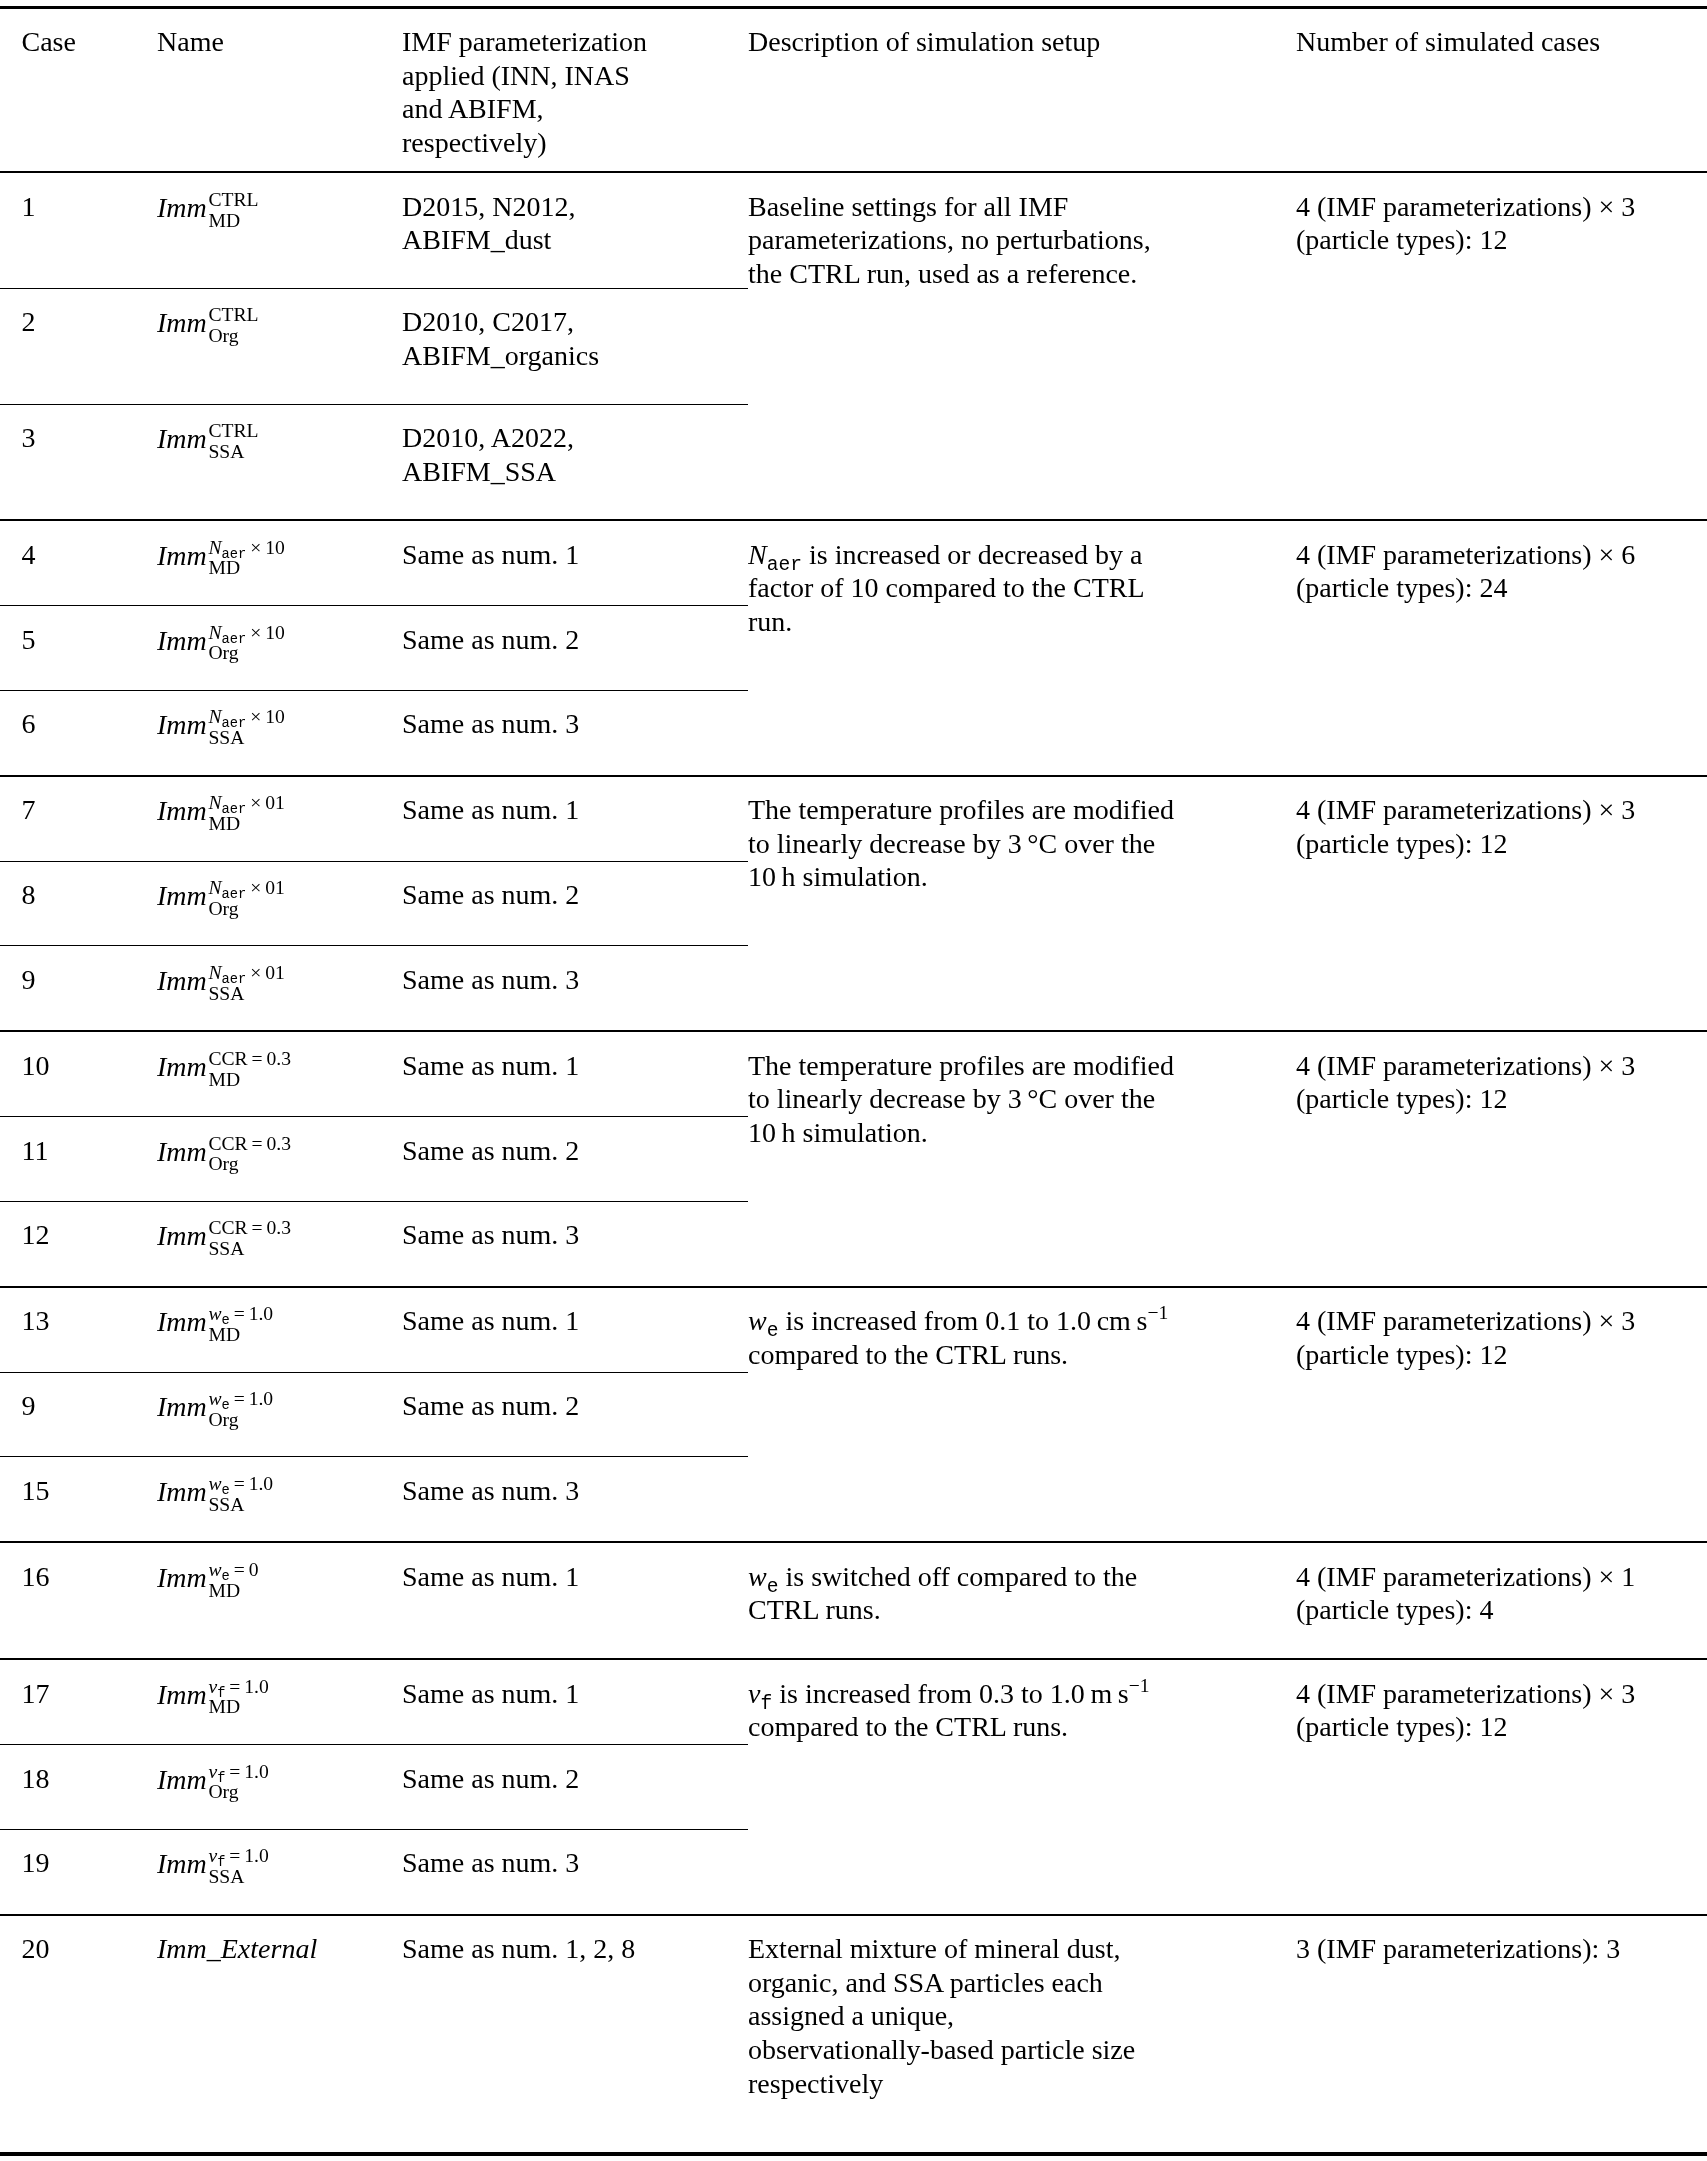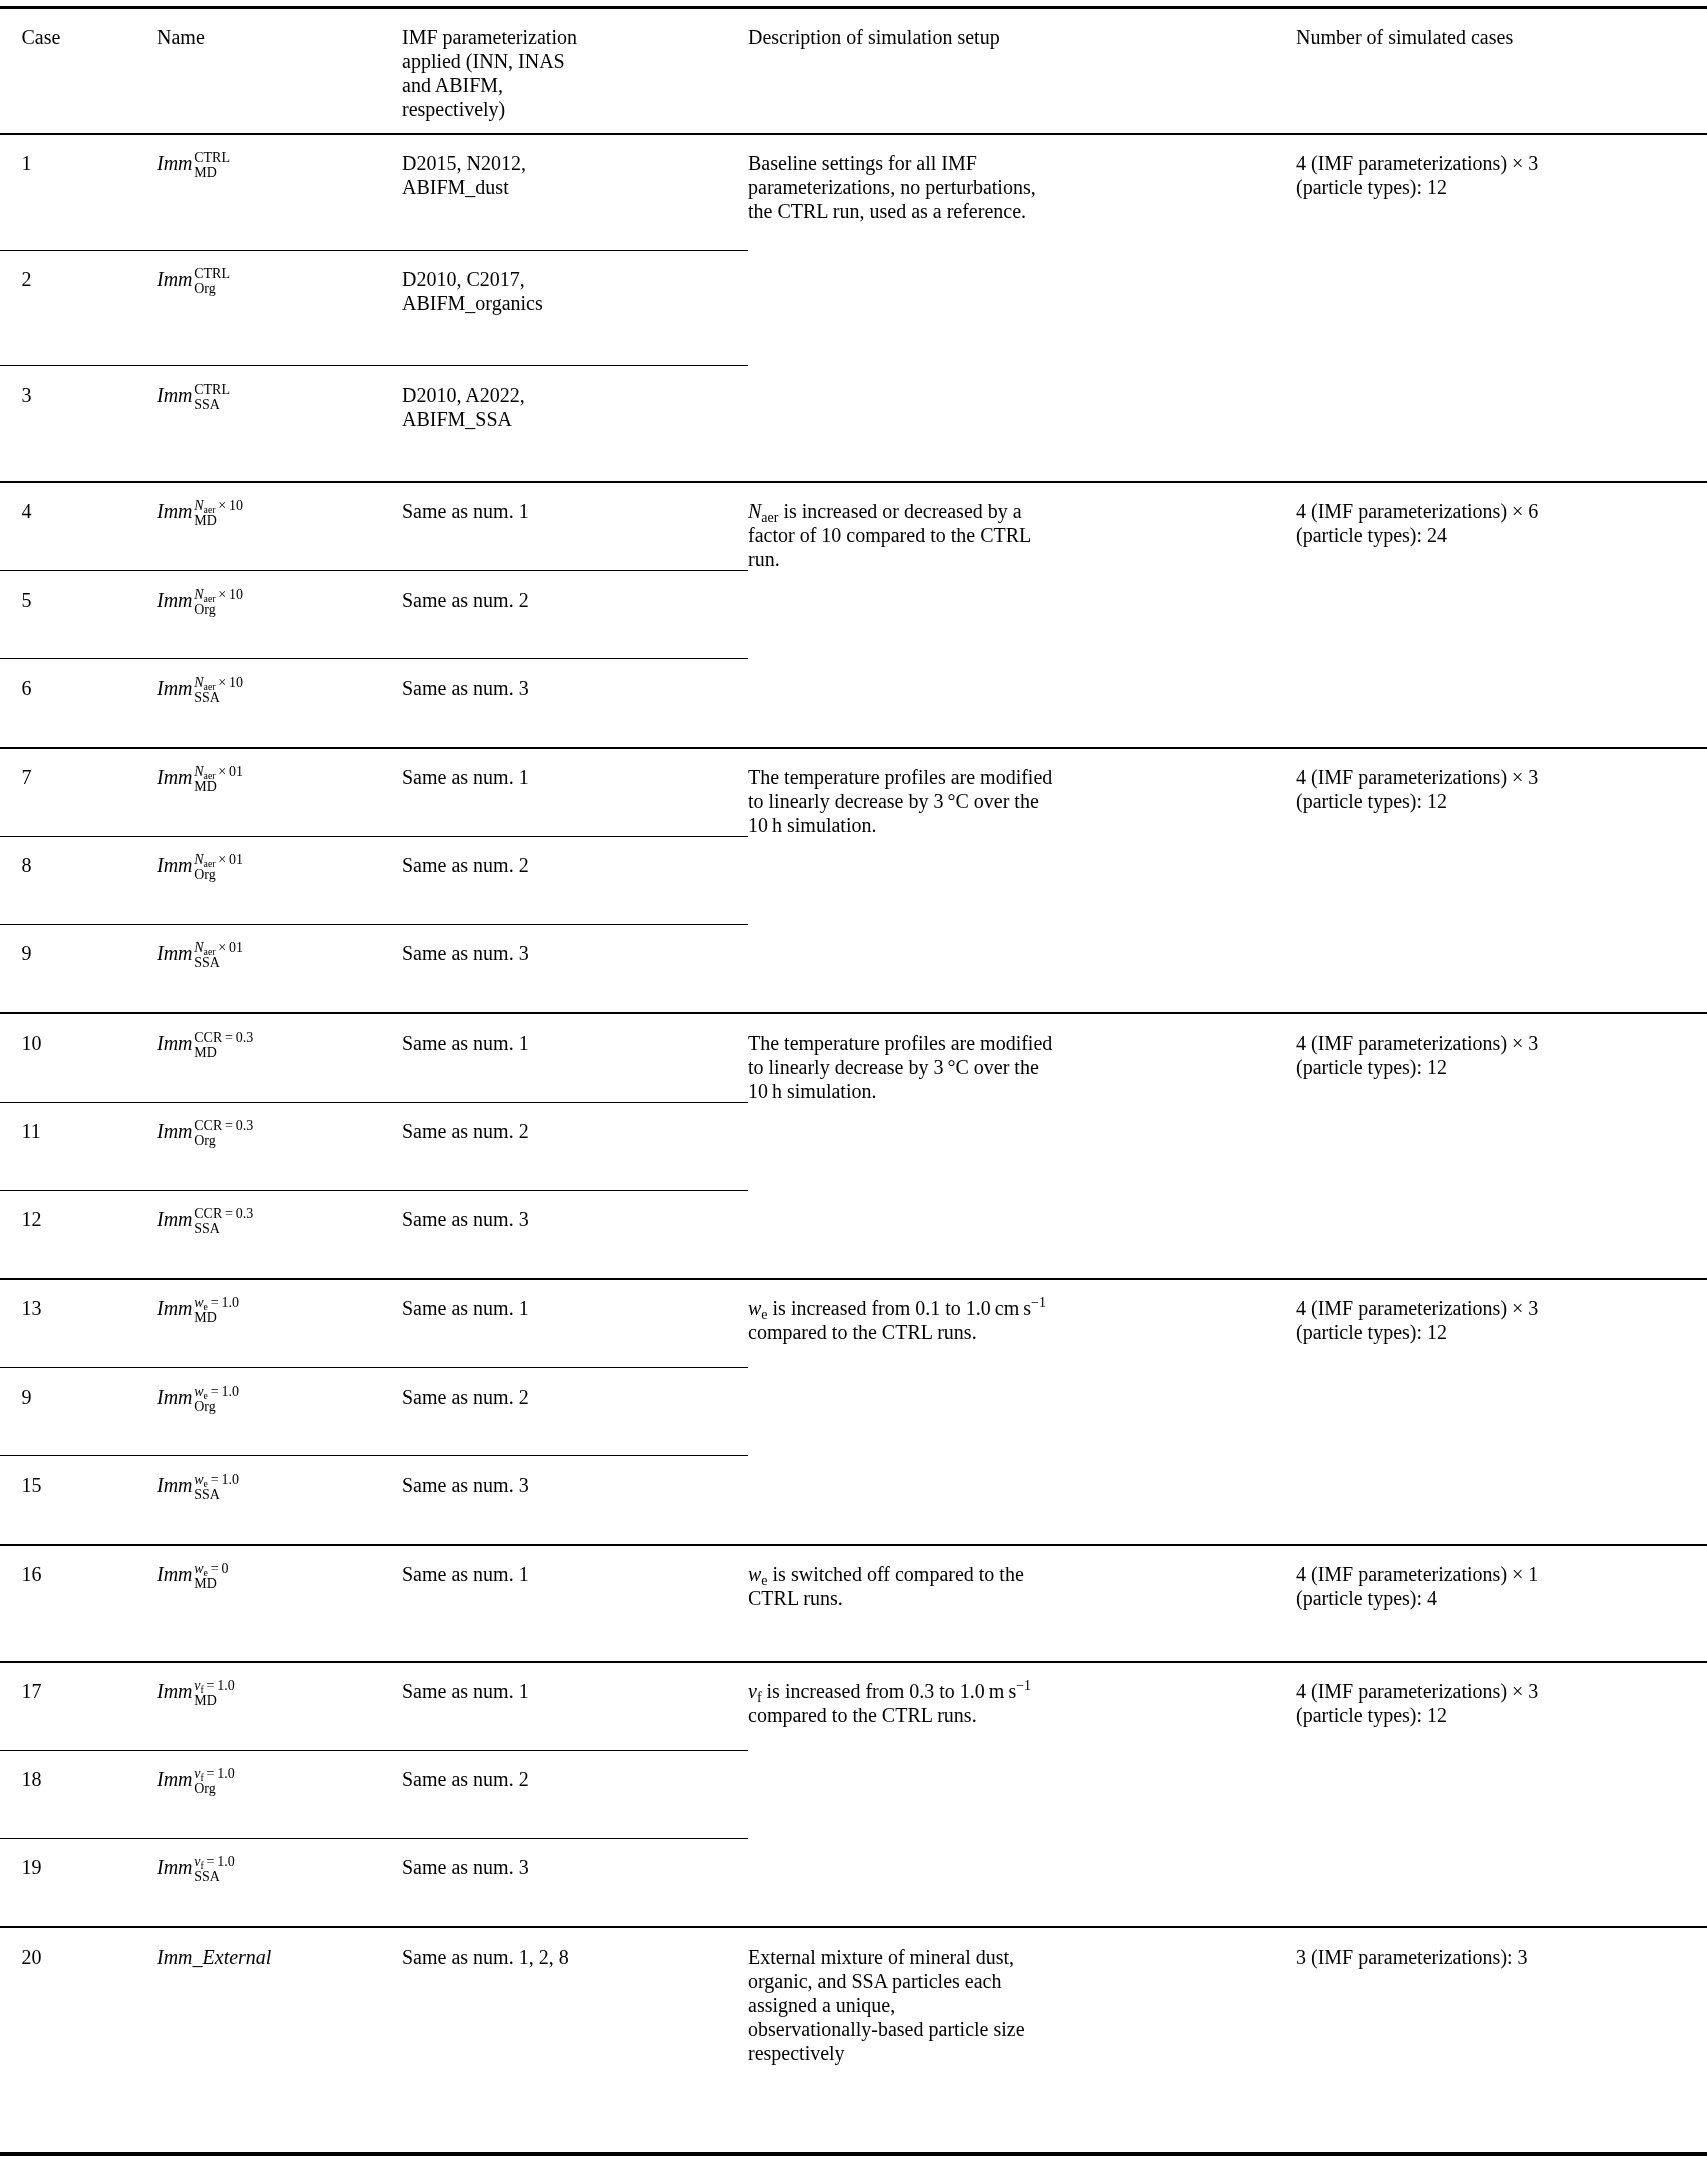--- a/index.html
+++ b/index.html
@@ -9,21 +9,21 @@
     color: #000000;
   }
   .wrap { padding-top: 5.8px; }
   table.sim-table {
     border-collapse: collapse;
     table-layout: fixed;
     width: 1708px;
     height: 2150px;
     border-top: 3.3px solid #000;
     border-bottom: 4.1px solid #000;
-    font-size: 20px;
+    font-size: 28px;
     line-height: 1.2;
   }
   col.w-case { width: 157px; }
   col.w-name { width: 245px; }
   col.w-imf  { width: 346px; }
   col.w-desc { width: 548px; }
   col.w-num  { width: 412px; }
 
   th, td {
     vertical-align: top;
@@ -33,21 +33,21 @@
     overflow: hidden;
   }
   .c-case { padding-left: 21.5px; }
 
   thead th { border-bottom: 2.5px solid #000; }
   tbody tr.group-start > td { border-top: 2.5px solid #000; }
   tbody tr.partial-below > td:nth-child(-n+3) { border-bottom: 1.7px solid #000; }
 
   .ln { display: block; white-space: nowrap; }
   .r-i { font-style: italic; }
-  .r-sub { font-size: 70%; vertical-align: -0.3em; line-height: 0; }
+  .r-sub { font-size: 70%; vertical-align: -0.3em; line-height: 0; font-family: Liberation Mono, monospace; }
   .r-sup { font-size: 70%; vertical-align: 0.55em; line-height: 0; }
 
   .nm-base { white-space: nowrap; font-style: italic; }
   .stack {
     display: inline-flex;
     flex-direction: column;
     align-items: flex-start;
     font-size: 70%;
     line-height: 1.06;
     vertical-align: middle;

